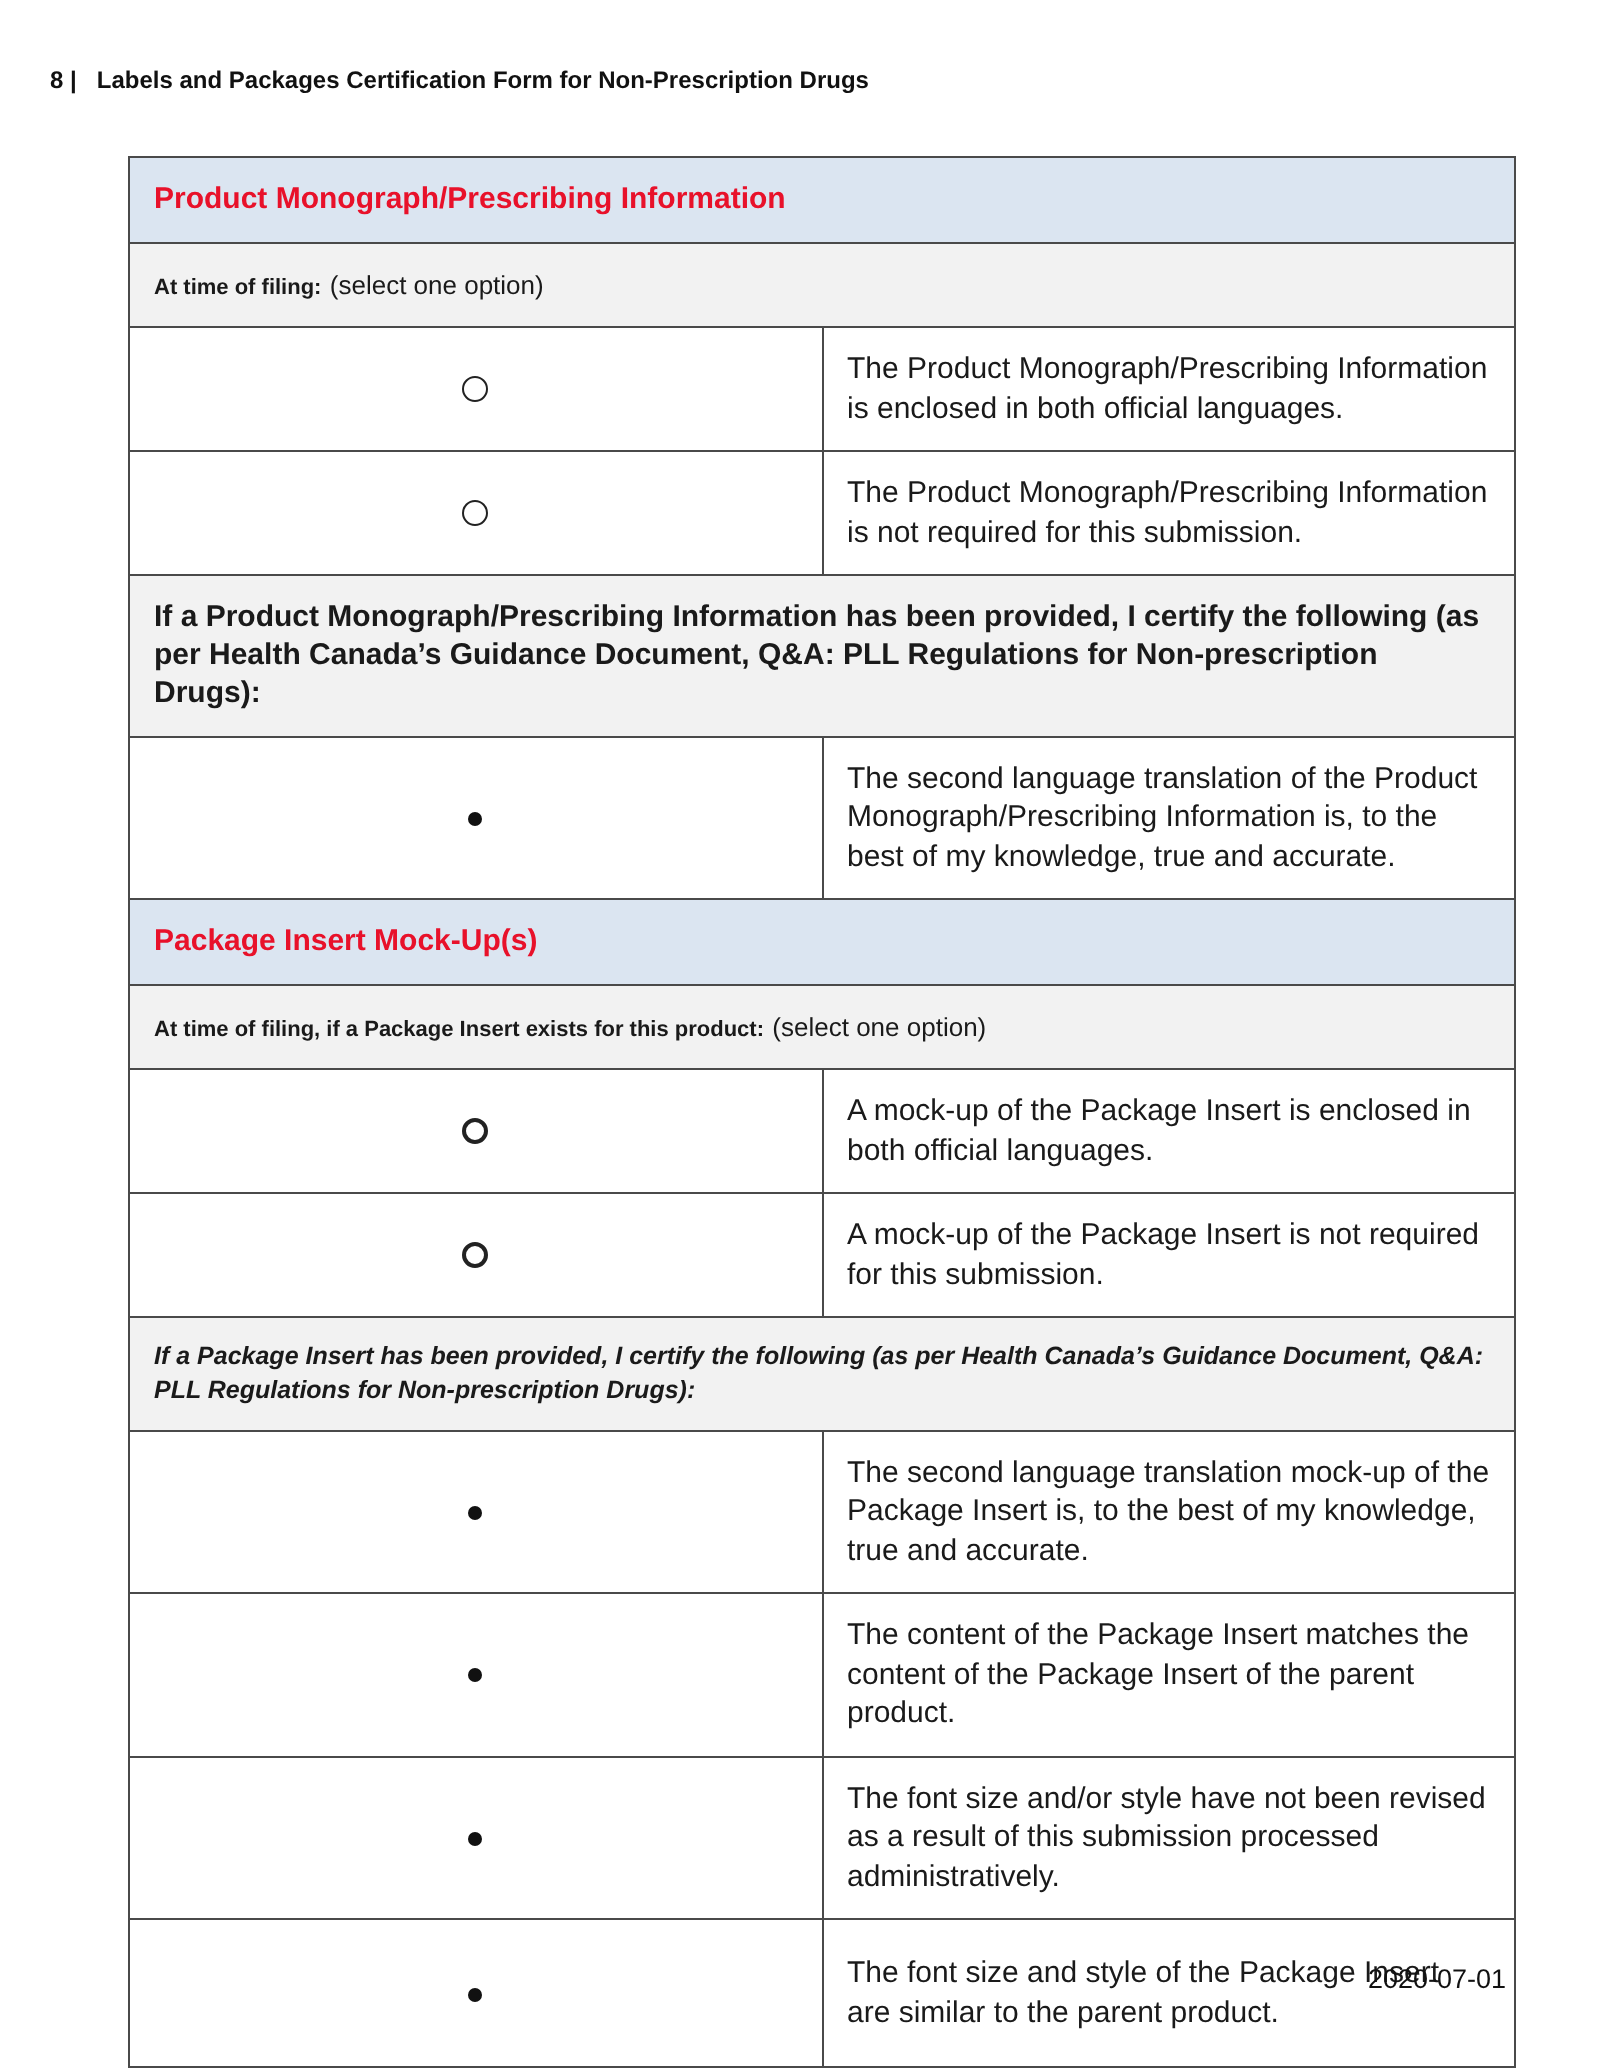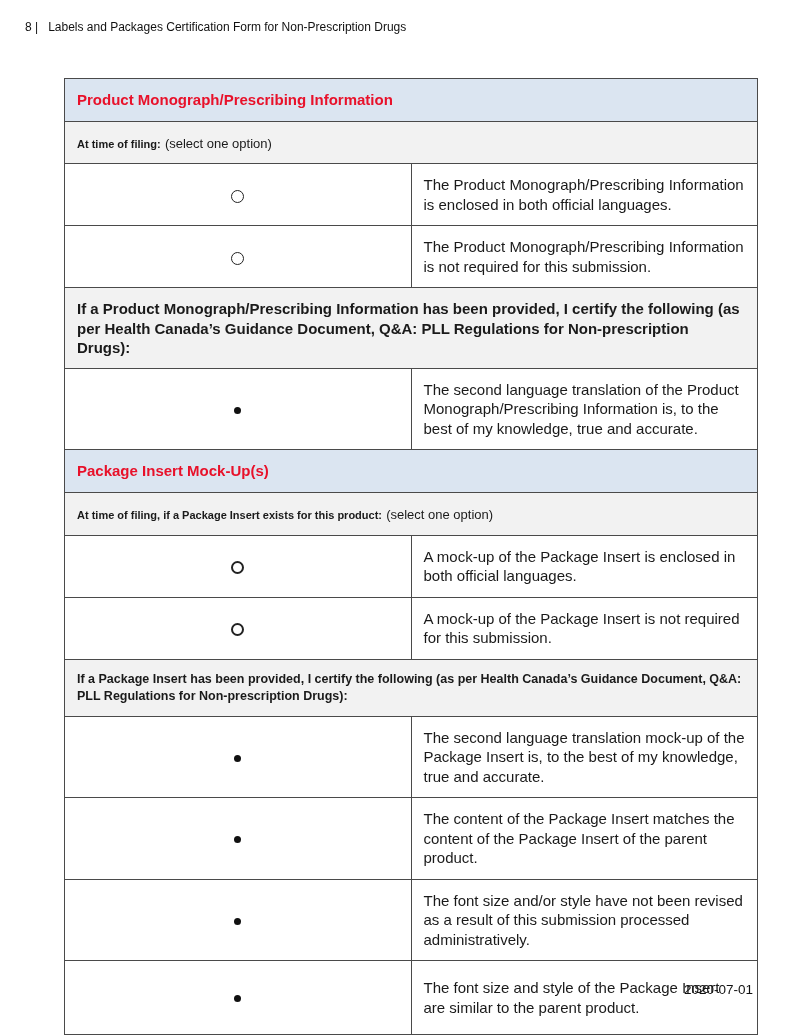--- a/index.html
+++ b/index.html
@@ -9,22 +9,22 @@
     --border:#4a4a4a;
     --ink:#1a1a1a;
   }
   *{box-sizing:border-box;}
   html,body{margin:0;padding:0;background:#ffffff;}
   body{
     width:800px;height:1035px;position:relative;
     font-family:"Liberation Sans", sans-serif;color:var(--ink);
   }
   .page-header{
-    position:absolute;top:20px;left:25px;
-    font-size:12px;color:#111;white-space:nowrap;
+    position:absolute;top:33px;left:25px;
+    font-size:12px;color:#111;white-space:nowrap;font-weight:bold;
   }
   .page-header .pagenum{margin-right:10px;}
   .form-table{
     position:absolute;top:78px;left:64px;width:694px;
     border-collapse:collapse;table-layout:fixed;
   }
   .form-table td{
     border:1px solid var(--border);
     padding:11px 12px;
     font-size:15px;
@@ -33,21 +33,21 @@
   }
   td.marker{width:48px;text-align:center;padding:0;}
   .title-row td{background:var(--blue);height:32px;}
   .red-title{color:var(--red);font-weight:bold;font-size:15px;}
   .sub-row td{background:var(--gray);height:30px;}
   .sub-row .bold{font-weight:bold;font-size:11px;}
   .sub-row .hint{font-size:13px;}
   .option-row td{height:48px;}
   .certify-row td{background:var(--gray);font-weight:bold;}
   .certify-row.large td{font-size:15px;height:72px;line-height:1.28;margin-left:19px;}
-  .certify-row.small td{font-size:12.5px;height:52px;line-height:1.35;}
+  .certify-row.small td{font-size:12.5px;height:52px;line-height:1.35;font-style:italic;}
   .bullet-row td{height:64px;}
   .bullet-row.h66 td{height:66px;}
   .bullet-row.h68 td{height:68px;margin-top:20px;}
   .bullet-row.h74 td{height:74px;}
   .title2-row td{height:34px;}
   .radio{
     display:inline-block;width:13px;height:13px;
     border:1.5px solid #222;border-radius:50%;background:#fff;
     vertical-align:middle;
   }

